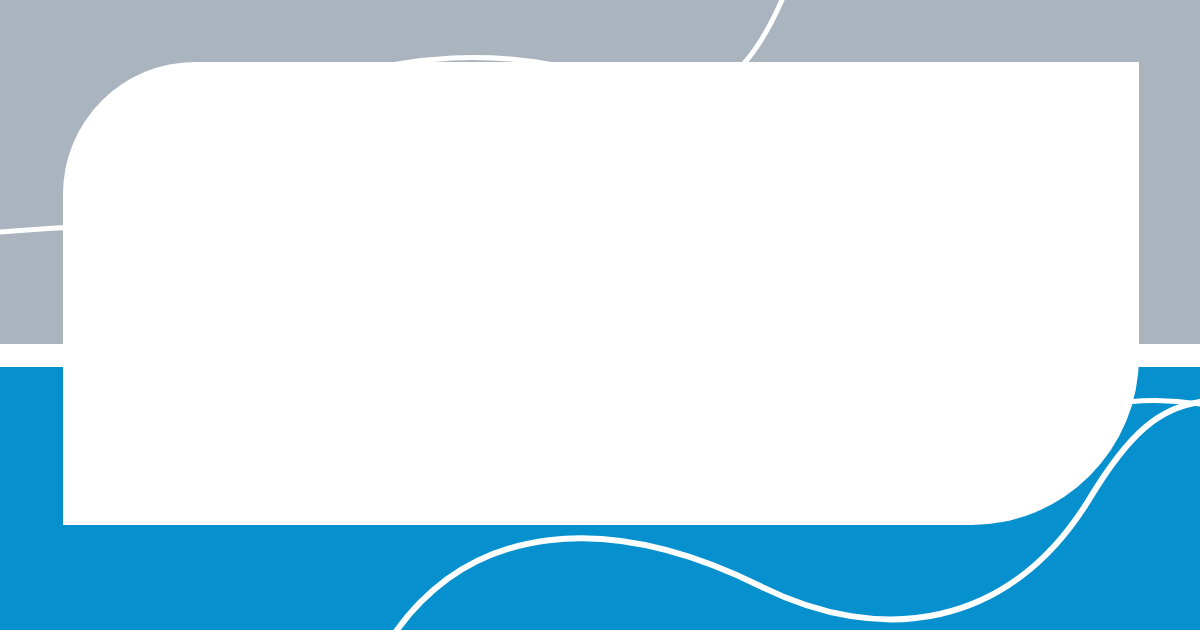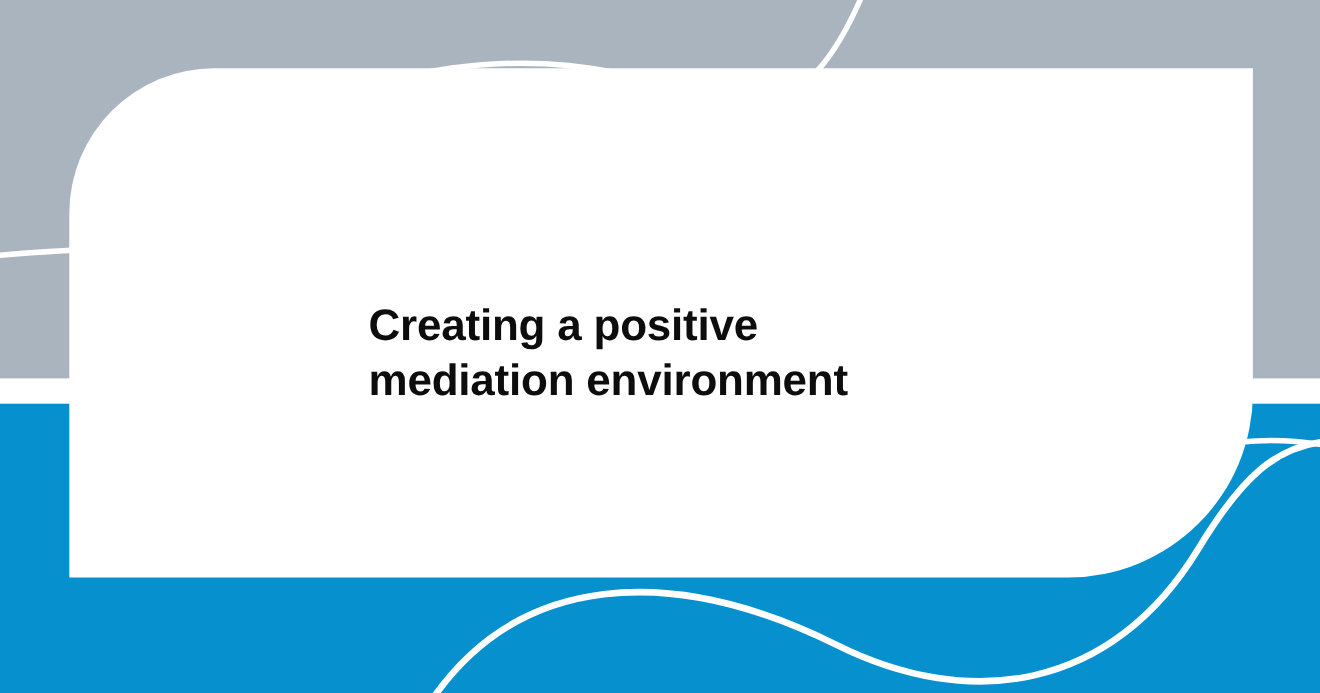--- a/index.html
+++ b/index.html
@@ -97,16 +97,14 @@
     <path d="M 150 200 C 260 78 420 38 560 66
              C 660 86 720 140 782 0" fill="none" stroke="#ffffff" stroke-width="5" stroke-linecap="round"></path>
 
     <path d="M 390 640 C 470 520 610 512 760 586
              C 880 646 1010 630 1090 498
              C 1130 432 1160 408 1200 402" fill="none" stroke="#ffffff" stroke-width="6" stroke-linecap="round"></path>
 
     <path d="M 1100 406 C 1140 398 1175 400 1200 404" fill="none" stroke="#ffffff" stroke-width="5" stroke-linecap="round"></path>
   </svg>
 
-  <h1 class="headline">Creating a positive
-mediation environment</h1>
 
 </div>
 
 </body></html>

